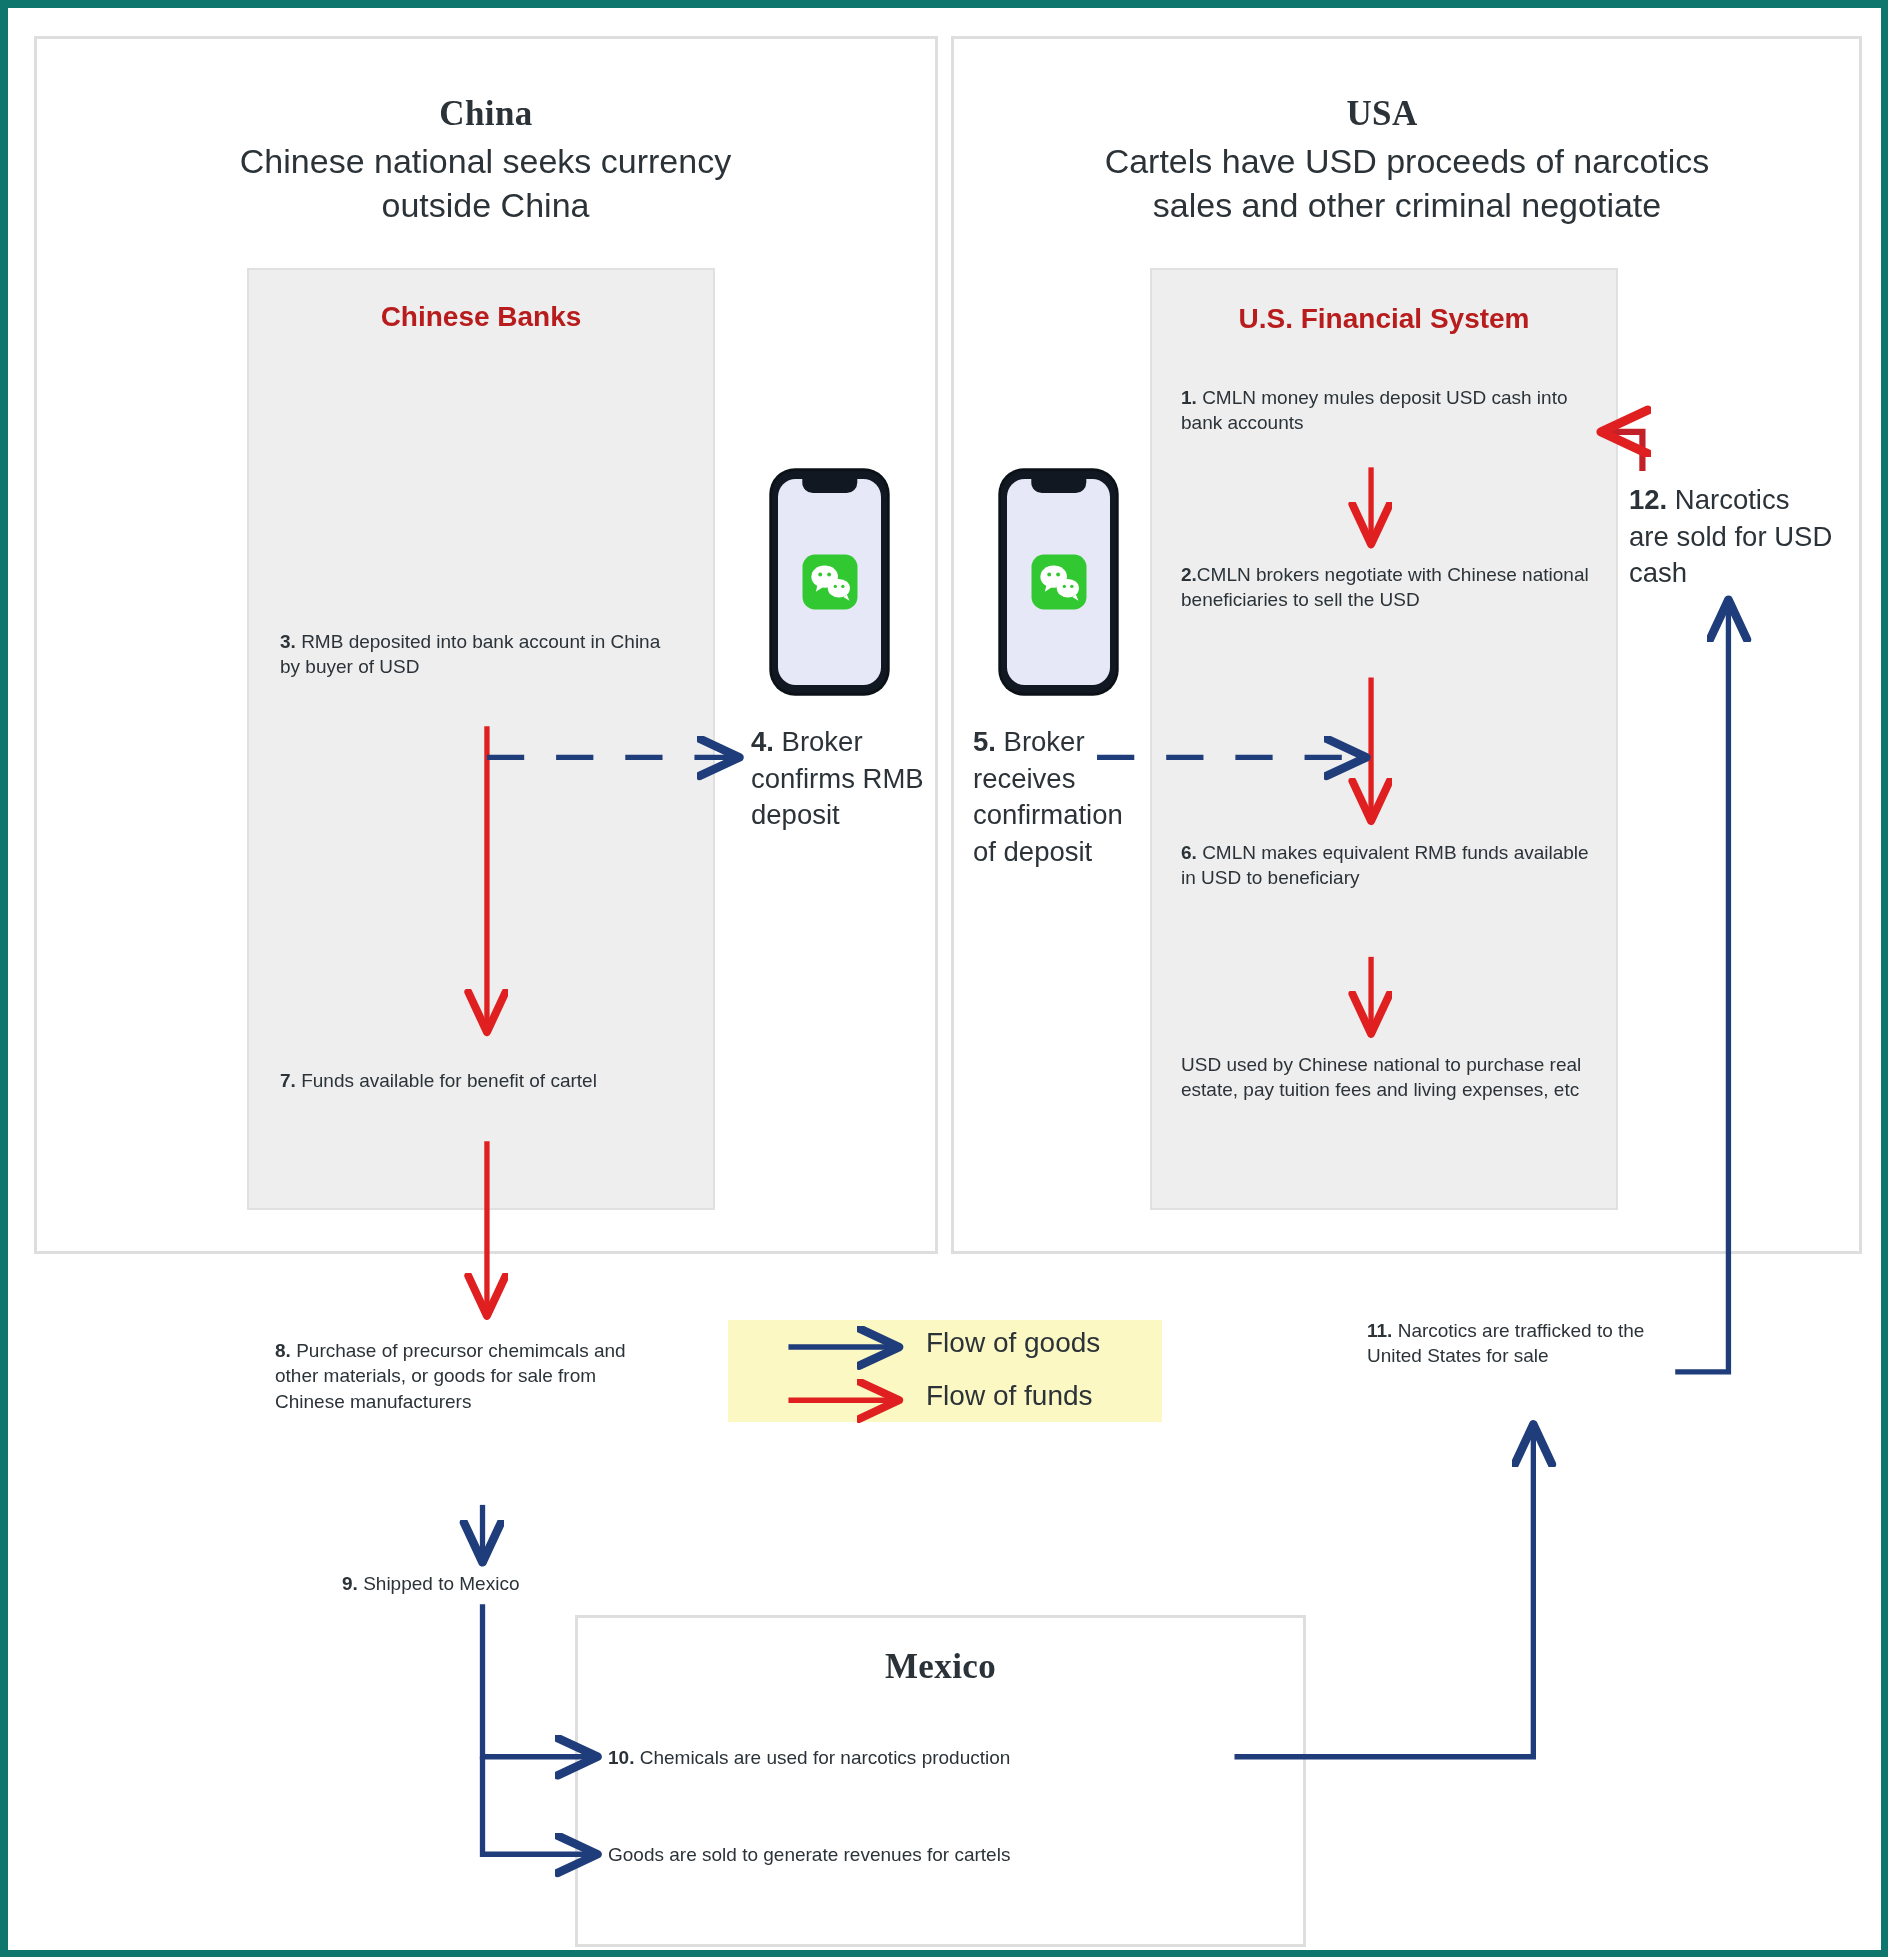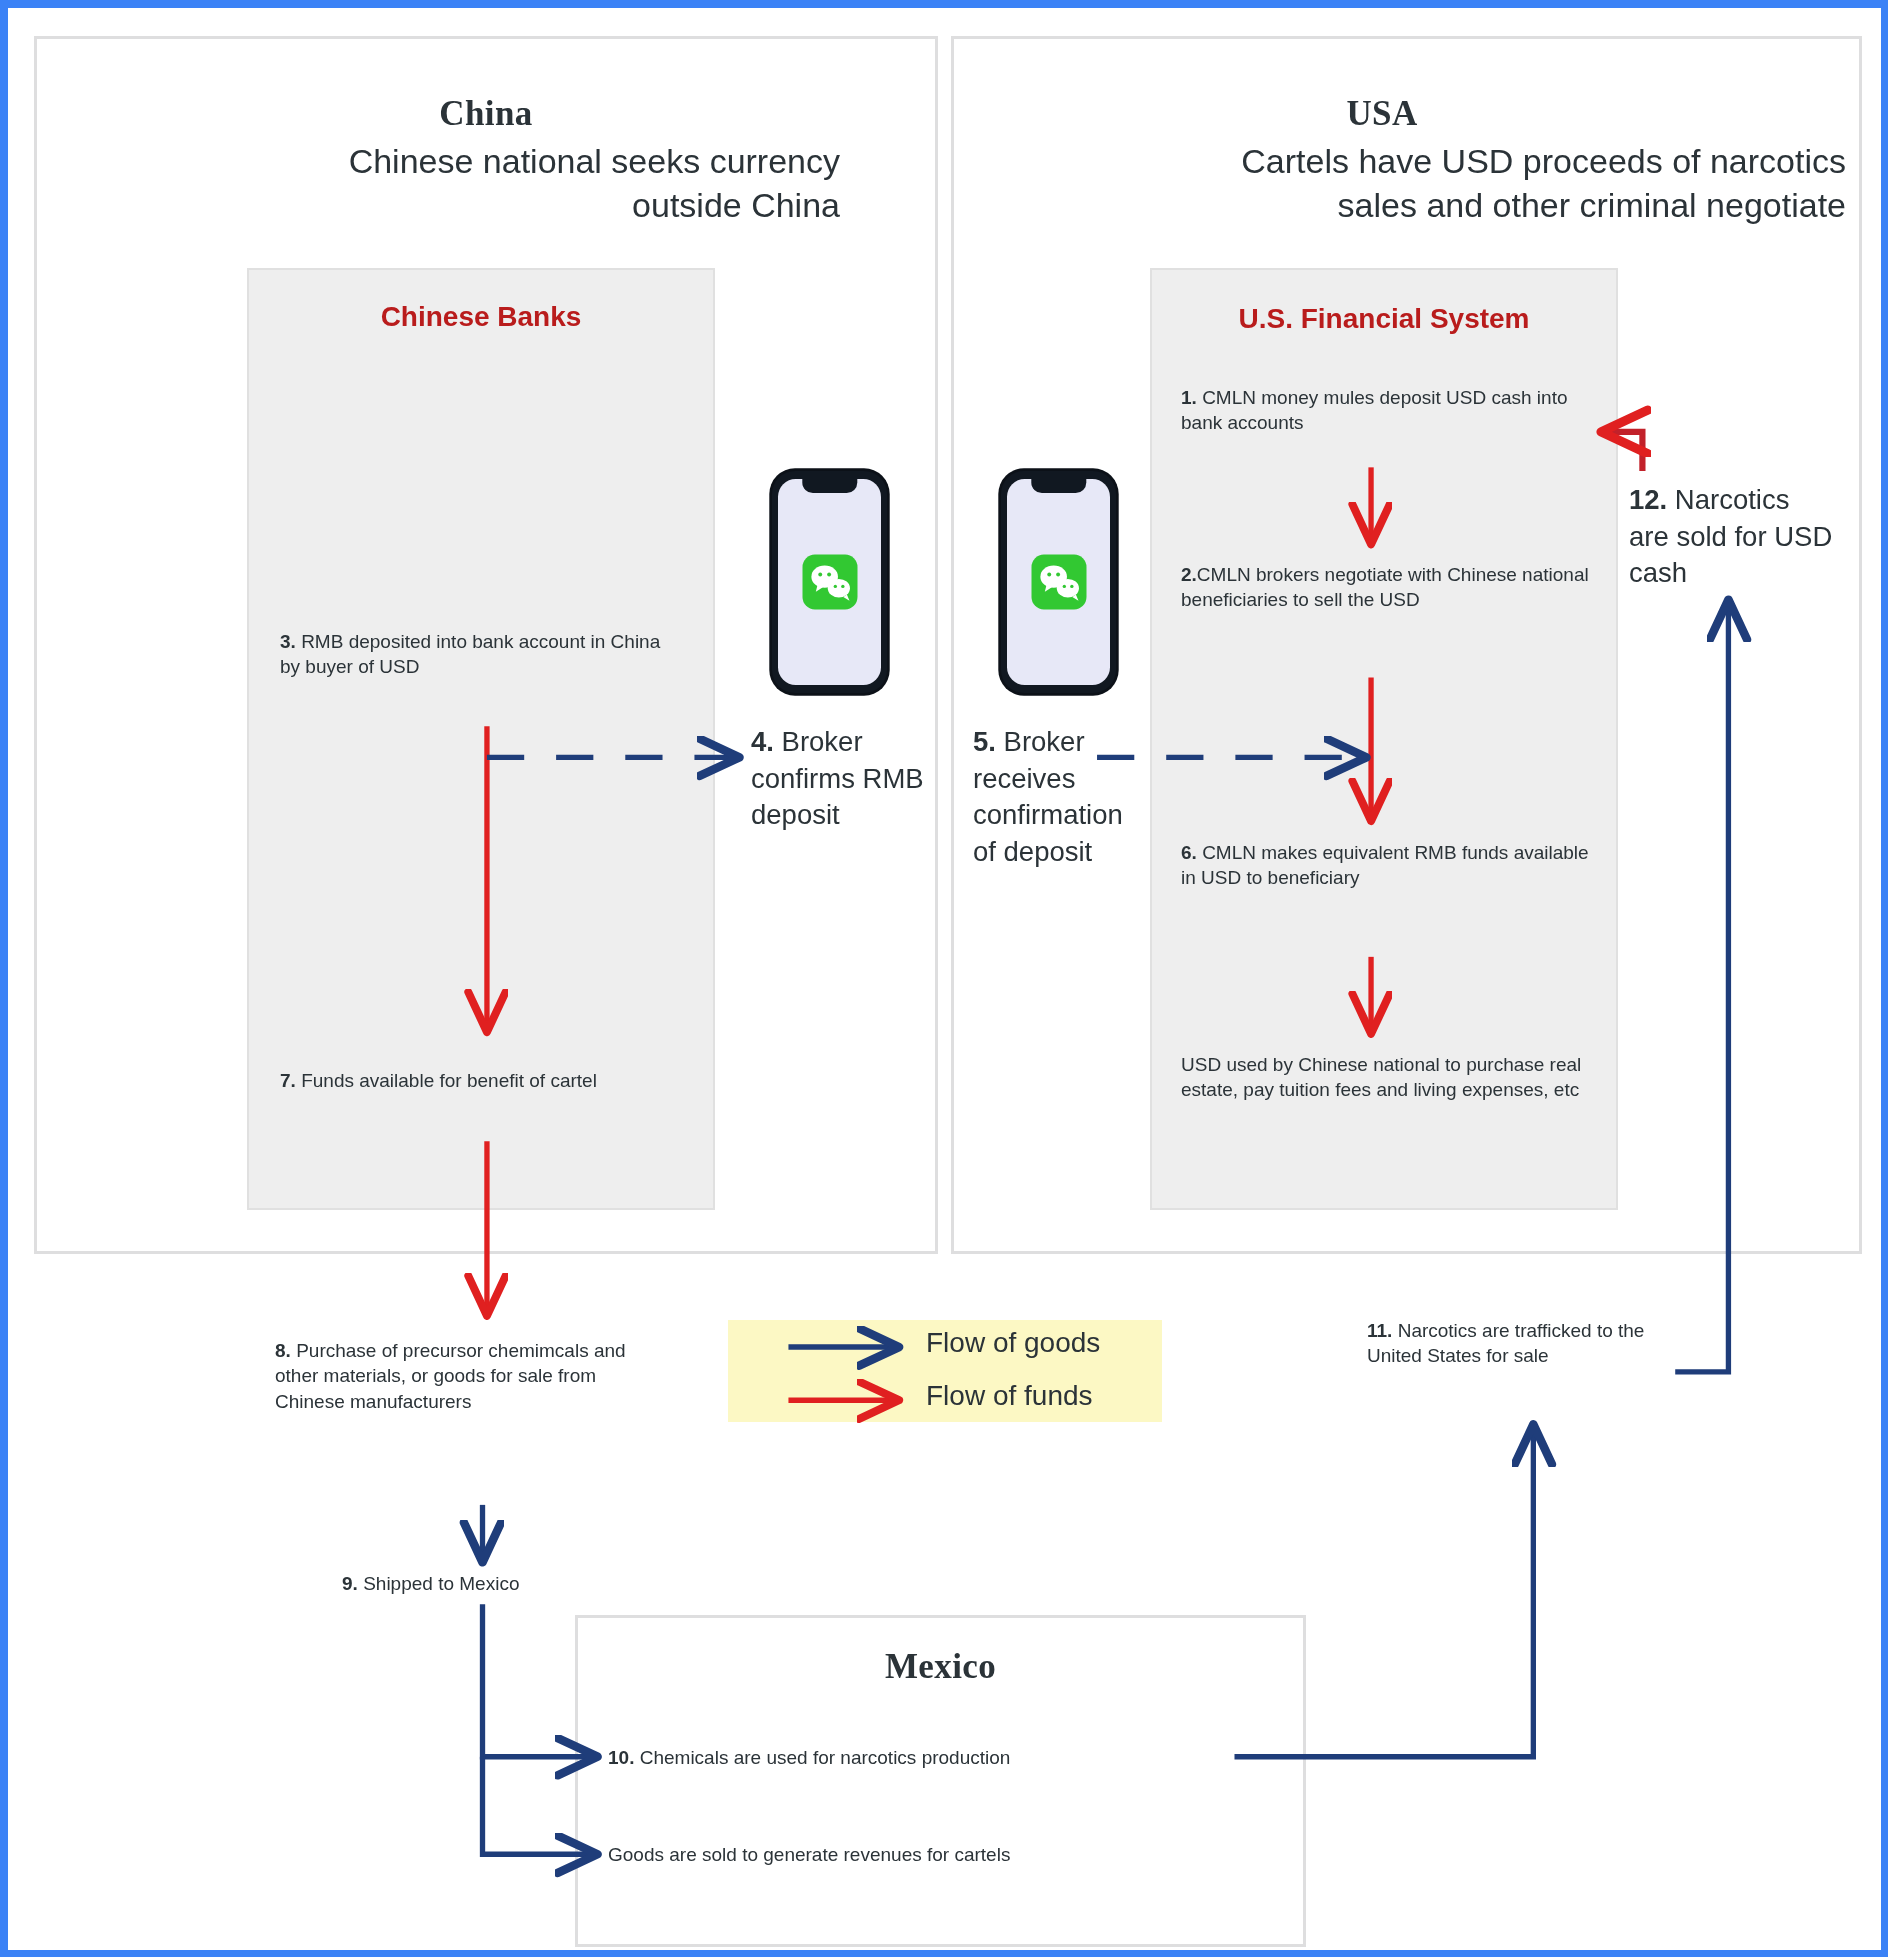--- a/index.html
+++ b/index.html
@@ -1,32 +1,32 @@
 <!DOCTYPE html>
 <html style="font-size:14px"><head>
 <meta charset="utf-8">
 <style>
   html,body{margin:0;padding:0;background:#ffffff;}
   body{font-family:"Liberation Sans",sans-serif;color:#2b3338;}
   #canvas{
     position:relative;width:1889px;height:1958px;background:#ffffff;
-    box-sizing:border-box;border:8px solid #3b82f6;
+    box-sizing:border-box;border:8px solid #0f766e;
   }
   .panel{
     position:absolute;background:#ffffff;border:3.5px solid #dededf;box-sizing:border-box;
   }
   .graybox{
     position:absolute;background:#eeeeee;border:2.7px solid #e0e0e0;box-sizing:border-box;
   }
   .country-title{
     position:absolute;text-align:center;font-family:"Liberation Serif",serif;
     font-weight:bold;font-size:35px;color:#2b3338;letter-spacing:0.4px;
   }
   .country-sub{
-    position:absolute;text-align:right;font-size:34px;line-height:1.30;color:#2b3338;
+    position:absolute;text-align:center;font-size:34px;line-height:1.30;color:#2b3338;
   }
   .box-title{
     position:absolute;text-align:center;font-size:28px;font-weight:bold;color:#b91c1c;
   }
   .step{
     position:absolute;font-size:19px;line-height:1.33;color:#2b3338;
   }
   .step b{font-weight:bold;}
   .mini{position:absolute;font-size:27.5px;line-height:1.33;color:#2b3338;}
   .legend{

